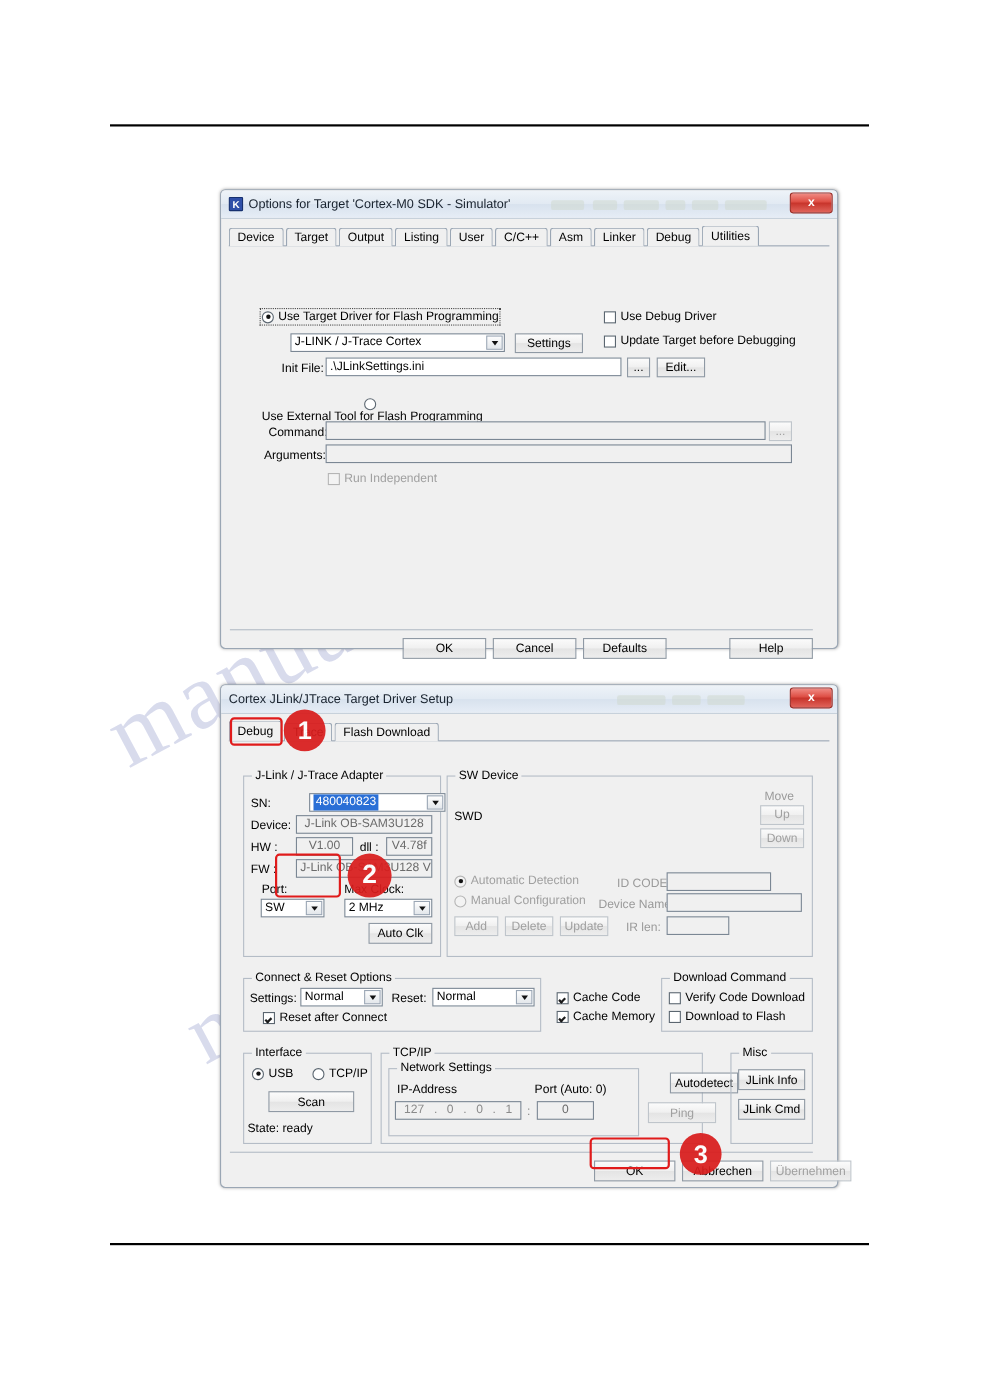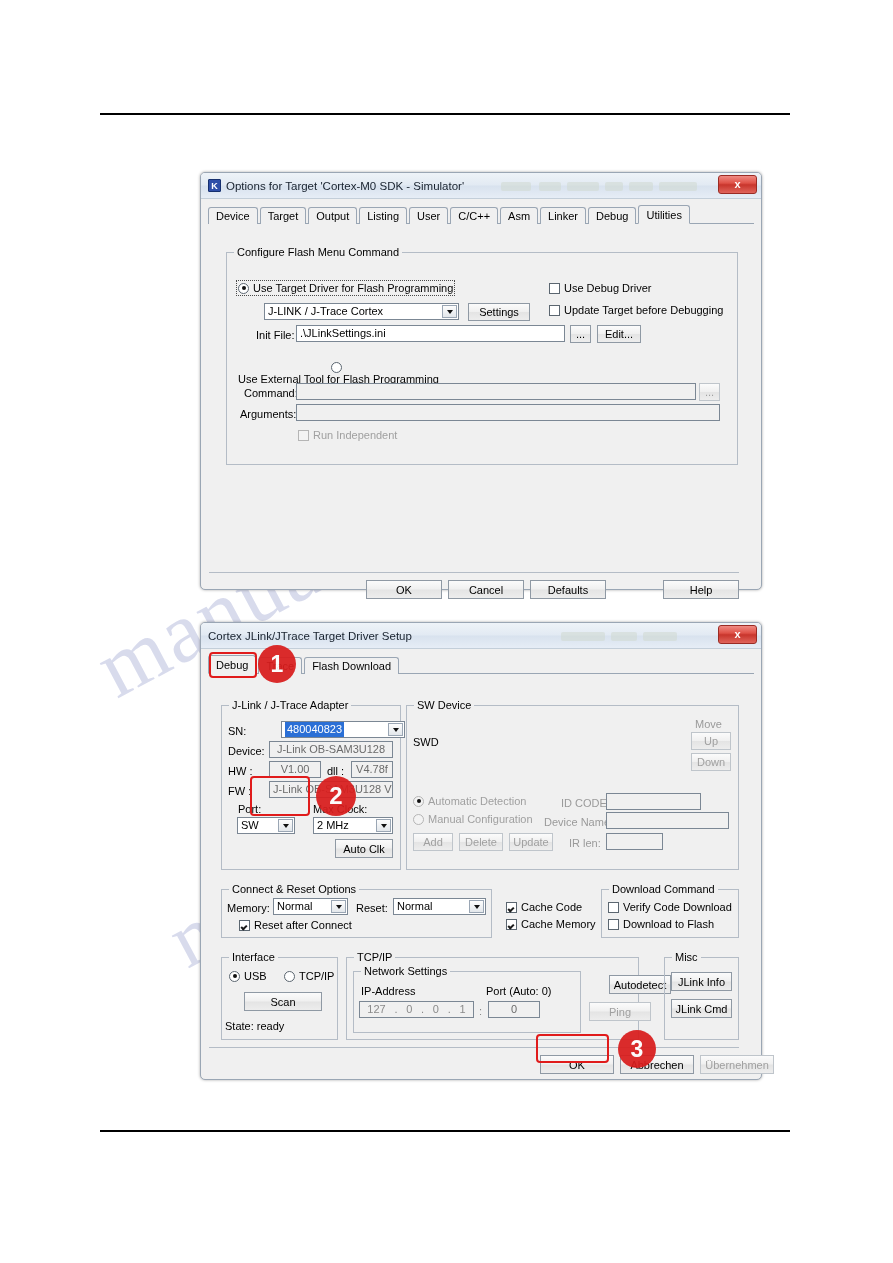--- a/index.html
+++ b/index.html
@@ -221,23 +221,20 @@
       <div class="tab">Output</div>
       <div class="tab">Listing</div>
       <div class="tab">User</div>
       <div class="tab">C/C++</div>
       <div class="tab">Asm</div>
       <div class="tab">Linker</div>
       <div class="tab">Debug</div>
       <div class="tab active">Utilities</div>
     </div>
 
-    <div class="group" style="left:25px; top:53px; width:512px; height:213px;">
-      <div class="legend">Configure Flash Menu Command</div>
-    </div>
 
     <div class="rad on dotted" style="left:37px; top:83px;">
       <span class="circ"></span>
       <span>Use Target Driver for Flash Programming</span>
     </div>
 
     <div class="chk" style="left:348px; top:83px;">
       <span class="box"></span>
       <span>Use Debug Driver</span>
     </div>
@@ -366,21 +363,21 @@
     <div class="lbl dim" style="left:368px; top:188px;">IR len:</div>
     <div class="textbox ro" style="left:405px; top:184px; width:57px; height:17px;"></div>
 
     <div class="btn dis" style="left:212px; top:184px; width:40px; height:18px;">Add</div>
     <div class="btn dis" style="left:258px; top:184px; width:44px; height:18px;">Delete</div>
     <div class="btn dis" style="left:308px; top:184px; width:44px; height:18px;">Update</div>
 
     <div class="group" style="left:20px; top:240px; width:271px; height:49px;">
       <div class="legend">Connect &amp; Reset Options</div>
     </div>
-    <div class="lbl" style="left:26px; top:253px;">Memory:</div>
+    <div class="lbl" style="left:26px; top:253px;">Settings:</div>
     <div class="combo" style="left:72px; top:249px; width:75px; height:17px;">
       <span>Normal</span>
       <span class="arrow"></span>
     </div>
     <div class="lbl" style="left:155px; top:253px;">Reset:</div>
     <div class="combo" style="left:192px; top:249px; width:93px; height:17px;">
       <span>Normal</span>
       <span class="arrow"></span>
     </div>
     <div class="chk on" style="left:38px; top:270px;">

